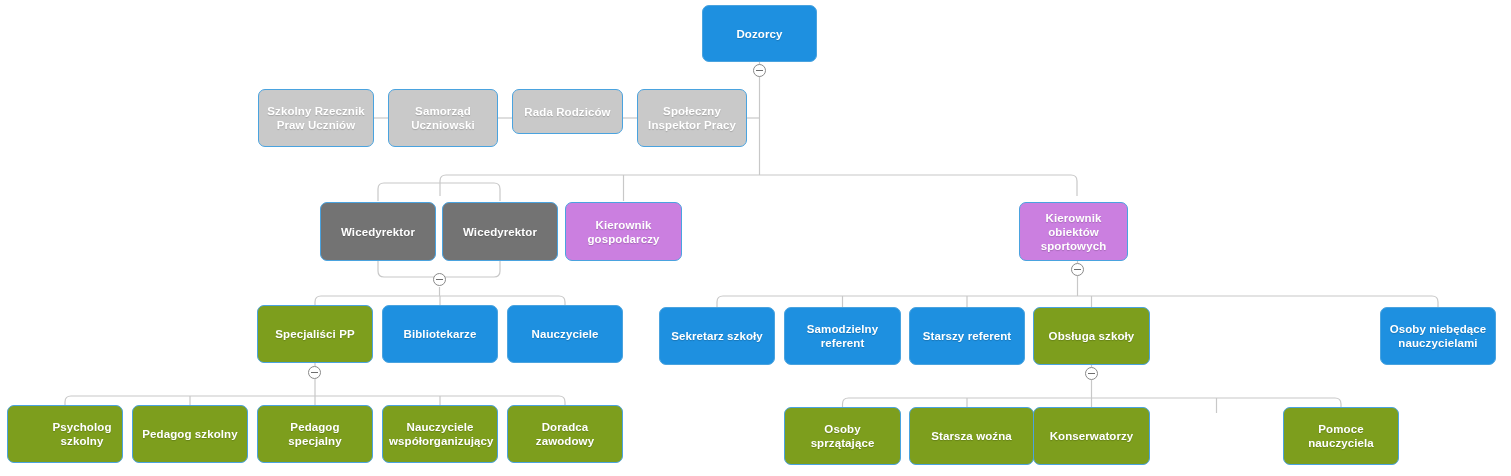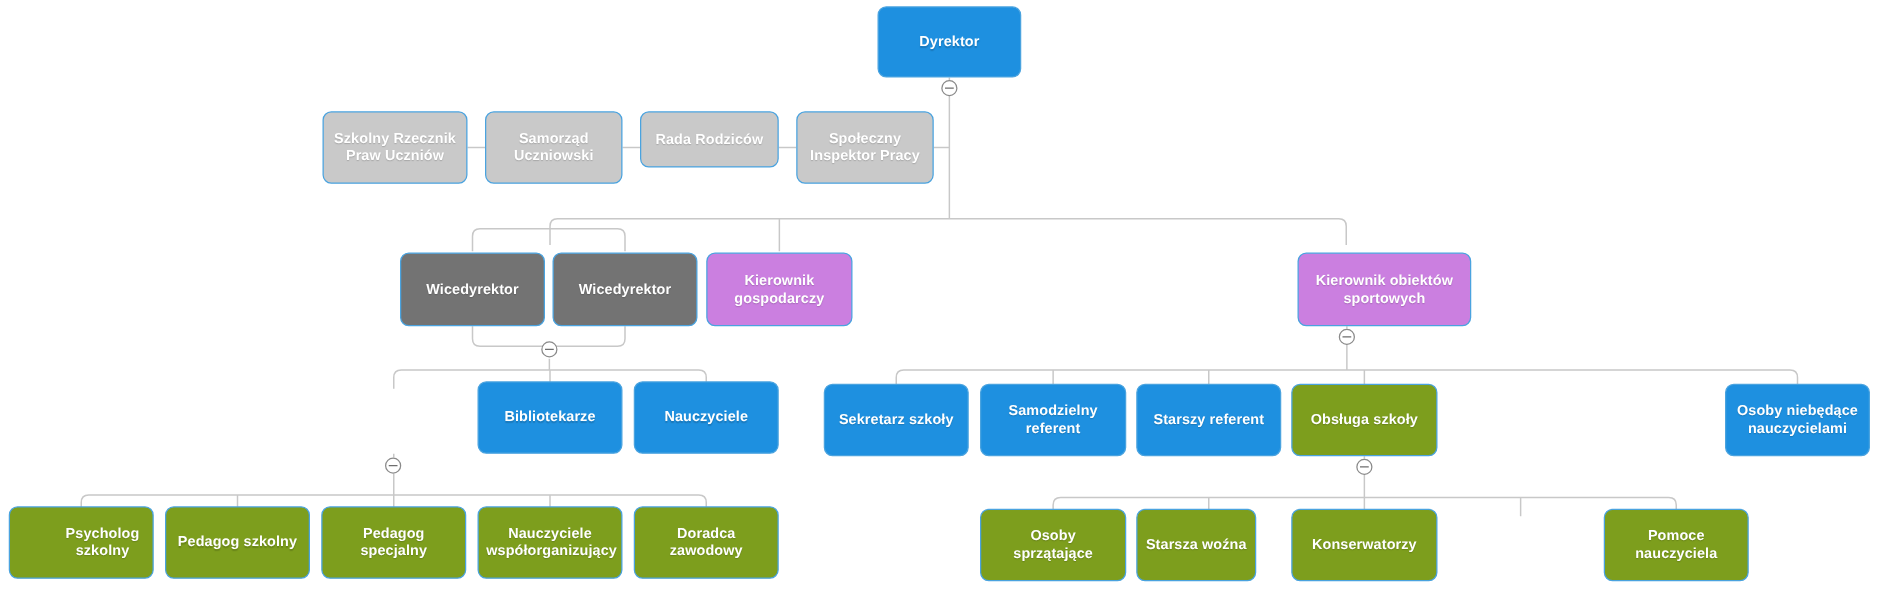--- a/index.html
+++ b/index.html
@@ -128,21 +128,21 @@
       <path d="M1091.5 380 L1091.5 398"></path>
 
       <path d="M842.5 413 L842.5 404 Q842.5 398 848.5 398 L1335 398 Q1341 398 1341 404 L1341 413"></path>
       <path d="M967 398 L967 413"></path>
       <path d="M1091.5 398 L1091.5 413"></path>
       <path d="M1216.5 398 L1216.5 413"></path>
     </g>
   </svg>
 
   <div class="node fill-blue" style="left:702px; top:5px; width:115px; height:57px;">
-    <span class="node-label">Dyrektor</span>
+    <span class="node-label">Dozorcy</span>
   </div>
   <div class="toggle" style="left:753px; top:64px;"></div>
 
   <div class="node fill-gray" style="left:258px; top:89px; width:116px; height:58px;">
     <span class="node-label">Szkolny Rzecznik
 Praw Uczniów</span>
   </div>
   <div class="node fill-gray" style="left:388px; top:89px; width:110px; height:58px;">
     <span class="node-label">Samorząd
 Uczniowski</span>
@@ -161,26 +161,29 @@
   <div class="node fill-orange" style="left:442px; top:202px; width:116px; height:59px;">
     <span class="node-label">Wicedyrektor</span>
   </div>
   <div class="toggle" style="left:433px; top:273px;"></div>
 
   <div class="node fill-purple" style="left:565px; top:202px; width:117px; height:59px;text-align:center;">
     <span class="node-label">Kierownik
 gospodarczy</span>
   </div>
 
-  <div class="node fill-purple" style="left:1019px; top:202px; width:139px; height:59px;margin-left:19px;">
+  <div class="node fill-purple" style="left:1019px; top:202px; width:109px; height:59px;">
     <span class="node-label">Kierownik obiektów
 sportowych</span>
   </div>
   <div class="toggle" style="left:1071px; top:263px;"></div>
 
+  <div class="node fill-olive" style="left:257px; top:305px; width:116px; height:58px;">
+    <span class="node-label">Specjaliści PP</span>
+  </div>
   <div class="toggle" style="left:308px; top:366px;"></div>
 
   <div class="node fill-blue" style="left:382px; top:305px; width:116px; height:58px;">
     <span class="node-label">Bibliotekarze</span>
   </div>
   <div class="node fill-blue" style="left:507px; top:305px; width:116px; height:58px;">
     <span class="node-label">Nauczyciele</span>
   </div>
 
   <div class="node fill-blue" style="left:659px; top:307px; width:116px; height:58px;">
@@ -216,21 +219,21 @@
     <span class="node-label">Nauczyciele
 współorganizujący</span>
   </div>
   <div class="node fill-olive" style="left:507px; top:405px; width:116px; height:58px;">
     <span class="node-label">Doradca zawodowy</span>
   </div>
 
   <div class="node fill-olive" style="left:784px; top:407px; width:117px; height:58px;">
     <span class="node-label">Osoby sprzątające</span>
   </div>
-  <div class="node fill-olive" style="left:909px; top:407px; width:96px; height:58px;">
+  <div class="node fill-olive" style="left:909px; top:407px; width:125px; height:58px;">
     <span class="node-label">Starsza woźna</span>
   </div>
   <div class="node fill-olive" style="left:1033px; top:407px; width:117px; height:58px;">
     <span class="node-label">Konserwatorzy</span>
   </div>
   <div class="node fill-olive" style="left:1283px; top:407px; width:116px; height:58px;justify-content:flex-end;">
     <span class="node-label">Pomoce
 nauczyciela</span>
   </div>
 

